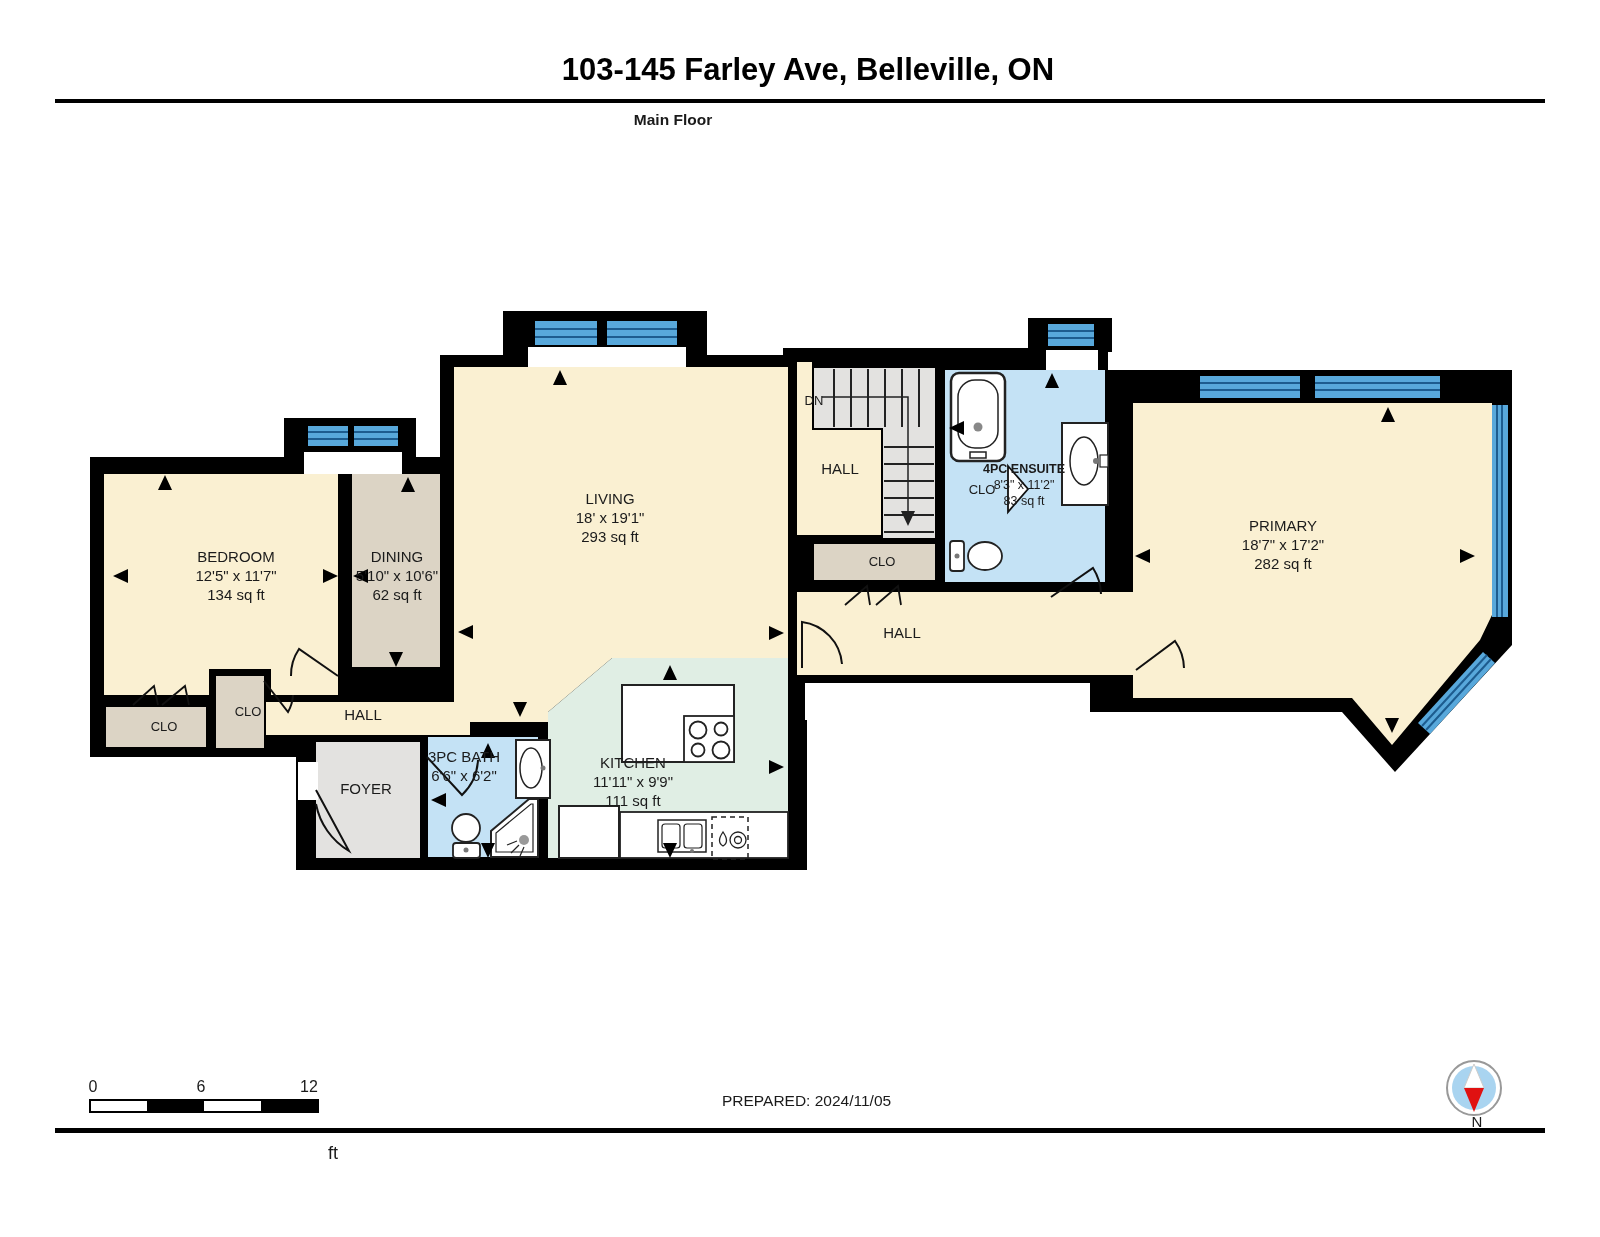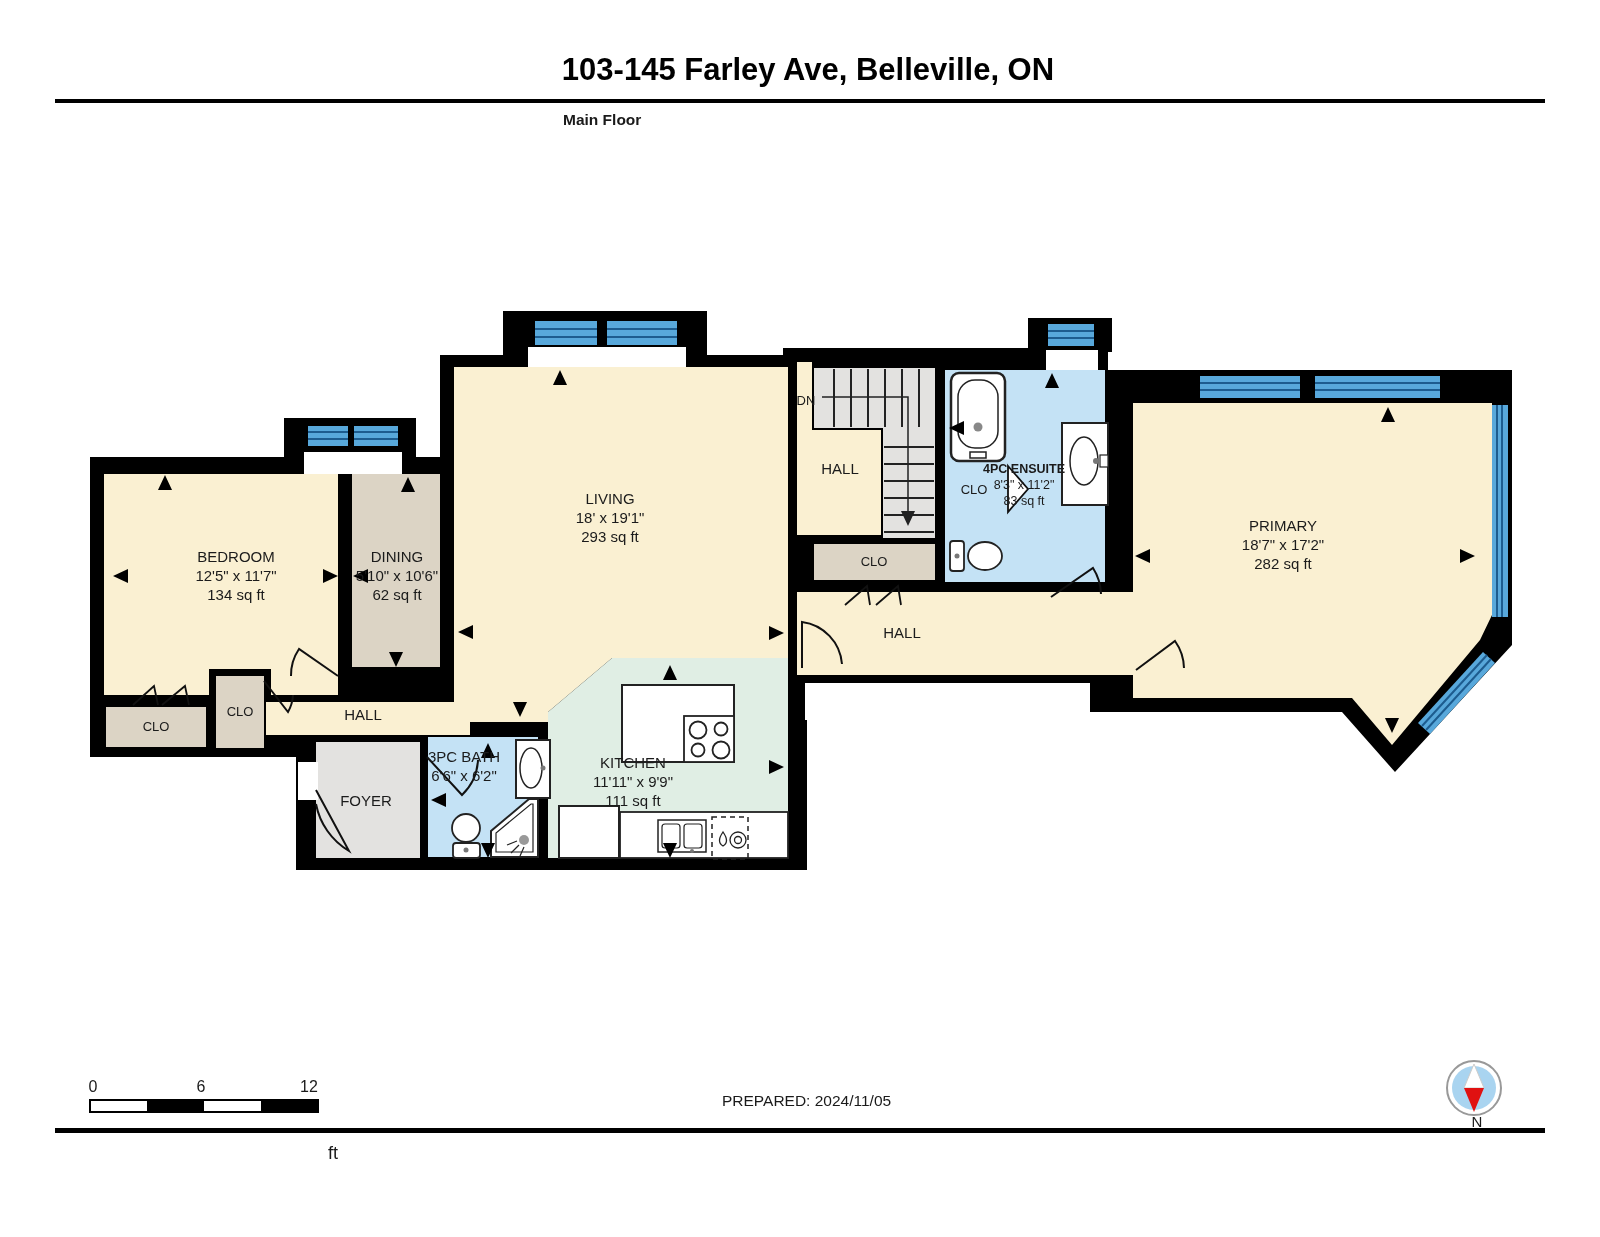--- a/index.html
+++ b/index.html
@@ -1,25 +1,25 @@
 <!DOCTYPE html>
 <html><head>
 <meta charset="utf-8">
 <style>
   html,body{margin:0;padding:0;background:#ffffff;}
   #stage{position:relative;width:1600px;height:1237px;background:#fff;overflow:hidden;
          font-family:"Liberation Sans",sans-serif;color:#1a1a1a;}
   #plan-svg{position:absolute;left:0;top:0;}
   .lbl{position:absolute;transform:translate(-50%,-50%);text-align:center;white-space:nowrap;
        font-size:15px;line-height:19px;color:#1b1b1b;}
-  .lbl.small{font-size:13px;line-height:16px;}
+  .lbl.small{font-size:13px;line-height:16px;padding-left:16px;}
   .lbl.tiny{font-size:12.5px;line-height:16px;}
   .title{position:absolute;left:16px;right:0;top:52px;text-align:center;
          font-size:31px;font-weight:bold;color:#000;}
-  .floorlabel{position:absolute;left:563px;top:111px;width:220px;text-align:left;
+  .floorlabel{position:absolute;left:563px;top:111px;width:220px;text-align:center;
               font-size:15.5px;font-weight:bold;}
   .arealines{position:absolute;left:803px;top:111px;font-size:15.5px;line-height:26px;}
   .prepared{position:absolute;left:722px;top:1092px;font-size:15.5px;}
   .scale-num{position:absolute;transform:translate(-50%,-50%);font-size:16px;}
   .scale-ft{position:absolute;left:328px;top:1143px;font-size:18px;}
   .compass-n{position:absolute;transform:translate(-50%,-50%);font-size:15px;}
   .disclaimer{position:absolute;left:62px;top:1139px;font-size:15.5px;color:#101010;}
   .watermark{position:absolute;left:0;right:0;top:1153px;text-align:center;
              font-size:34px;color:rgba(170,170,170,0.6);letter-spacing:1px;}
 </style>
@@ -277,21 +277,21 @@
   <div class="lbl tiny" style="left:1024px;top:485px;">
     <div style="font-weight:bold;">4PC ENSUITE</div>
       <div>8'3" x 11'2"</div>
       <div>83 sq ft</div>
   </div>
   <div class="lbl" style="left:1283px;top:544px;">
     <div>PRIMARY</div>
       <div>18'7" x 17'2"</div>
       <div>282 sq ft</div>
   </div>
-  <div class="lbl" style="left:366px;top:788px;margin-top:12px;">
+  <div class="lbl" style="left:366px;top:788px;">
     <div>FOYER</div>
   </div>
   <div class="lbl" style="left:363px;top:714px;">
     <div>HALL</div>
   </div>
   <div class="lbl" style="left:840px;top:468px;">
     <div>HALL</div>
   </div>
   <div class="lbl" style="left:902px;top:632px;">
     <div>HALL</div>

